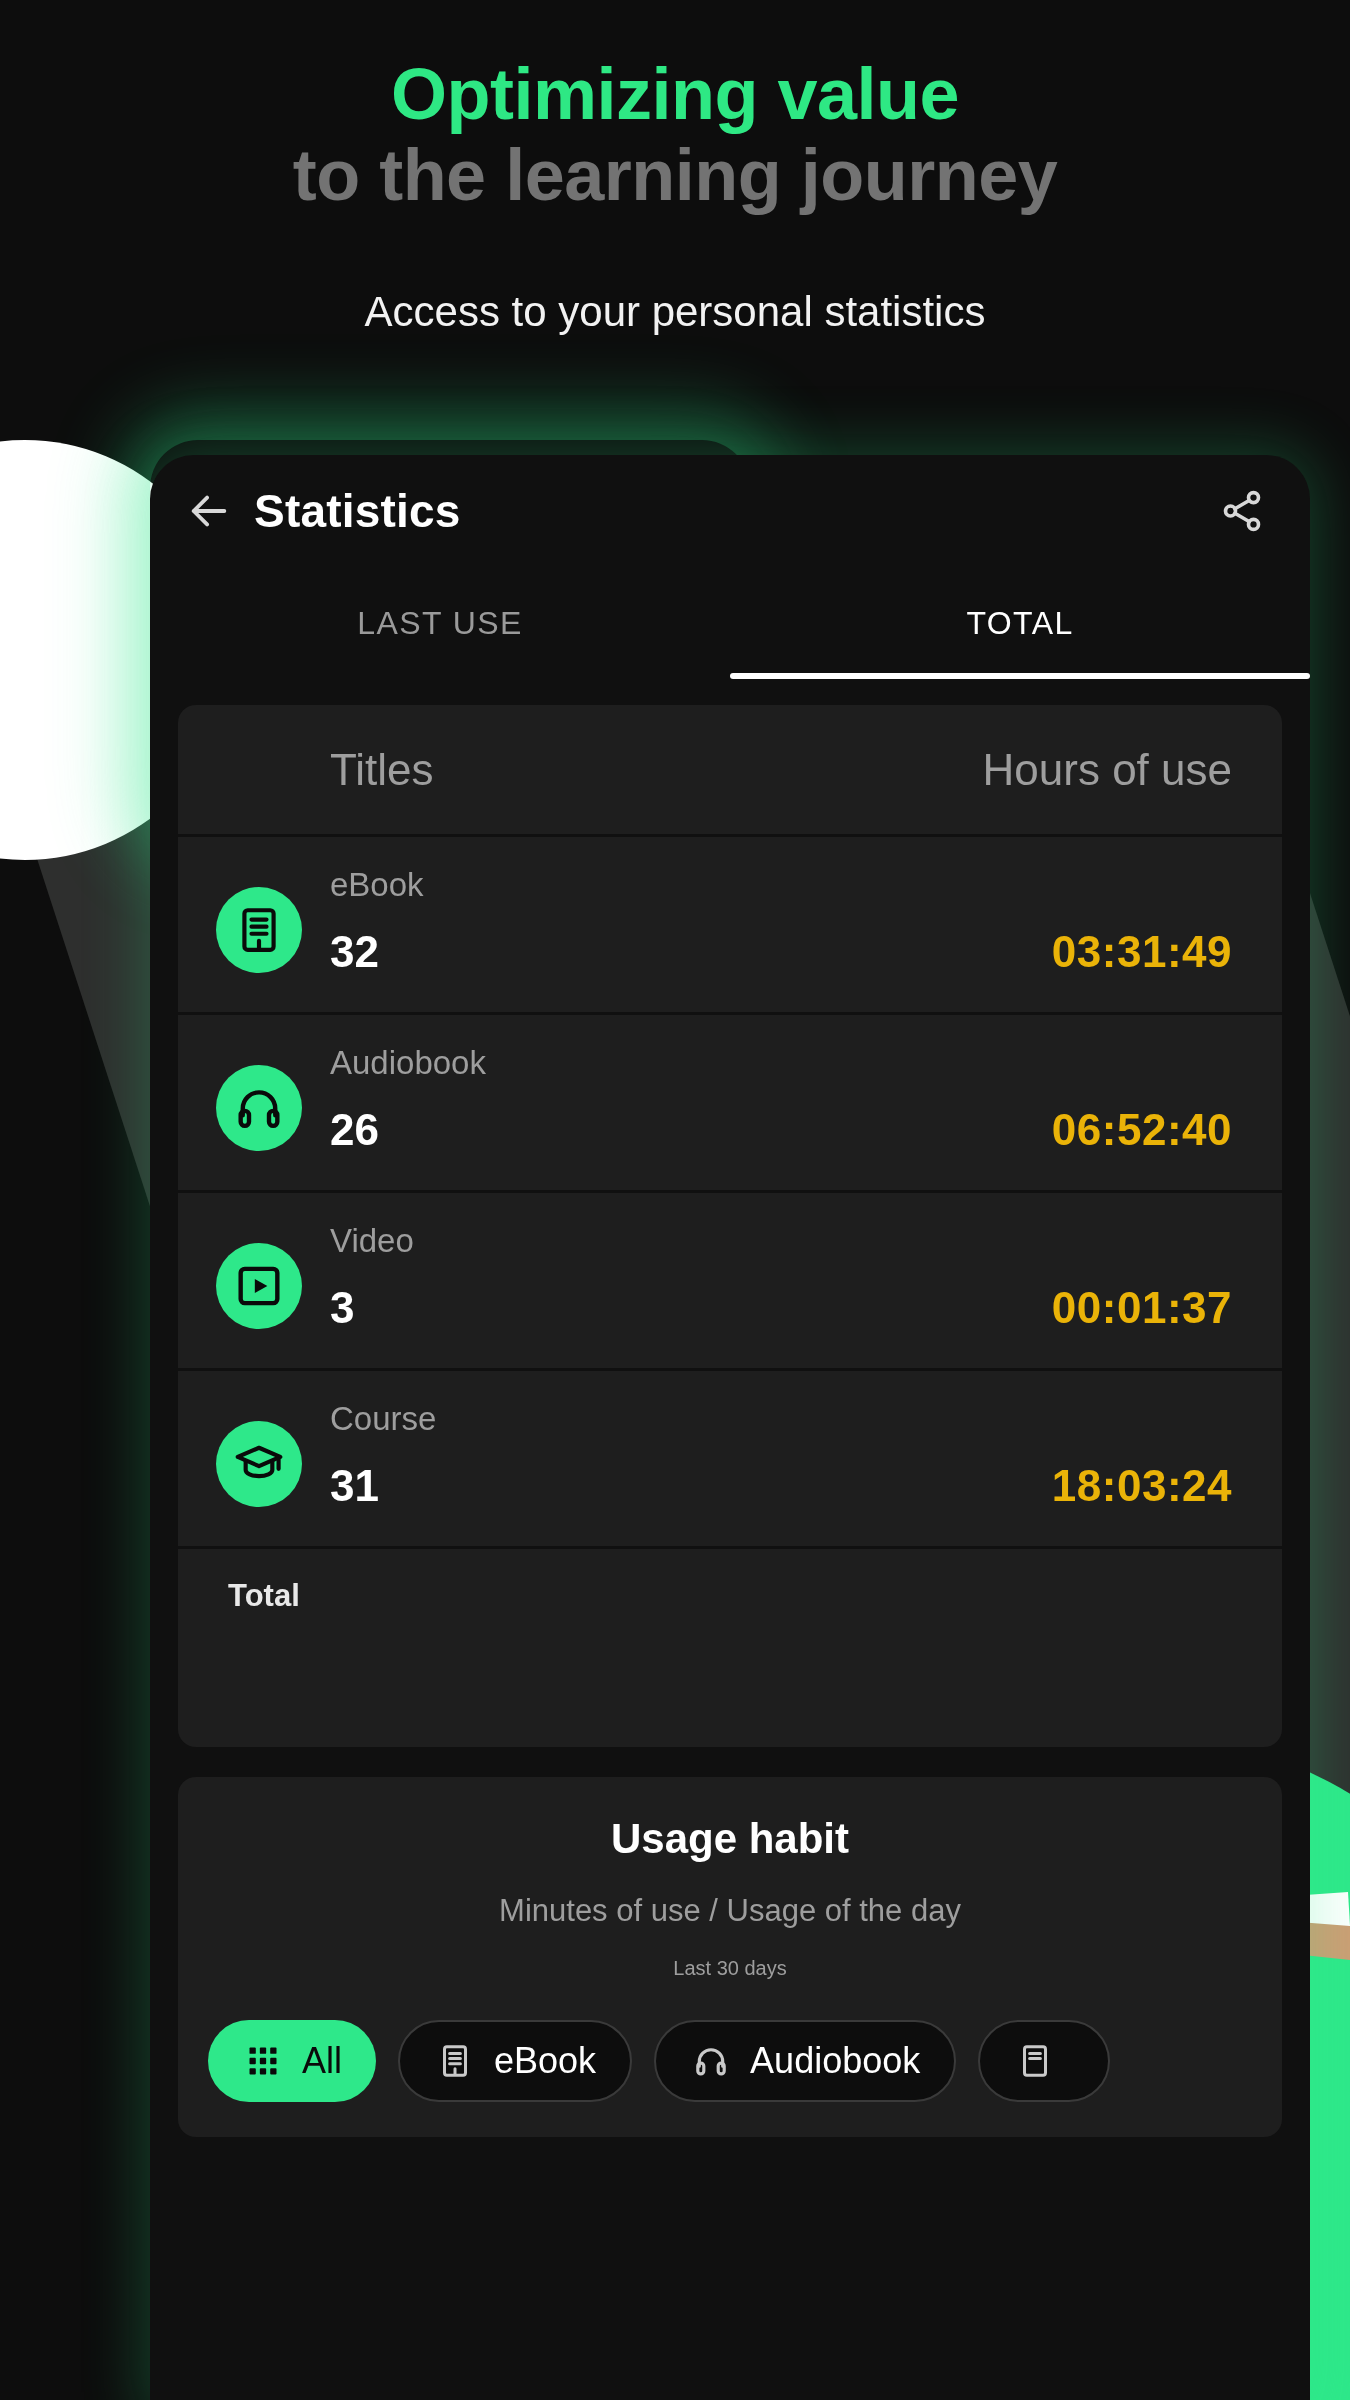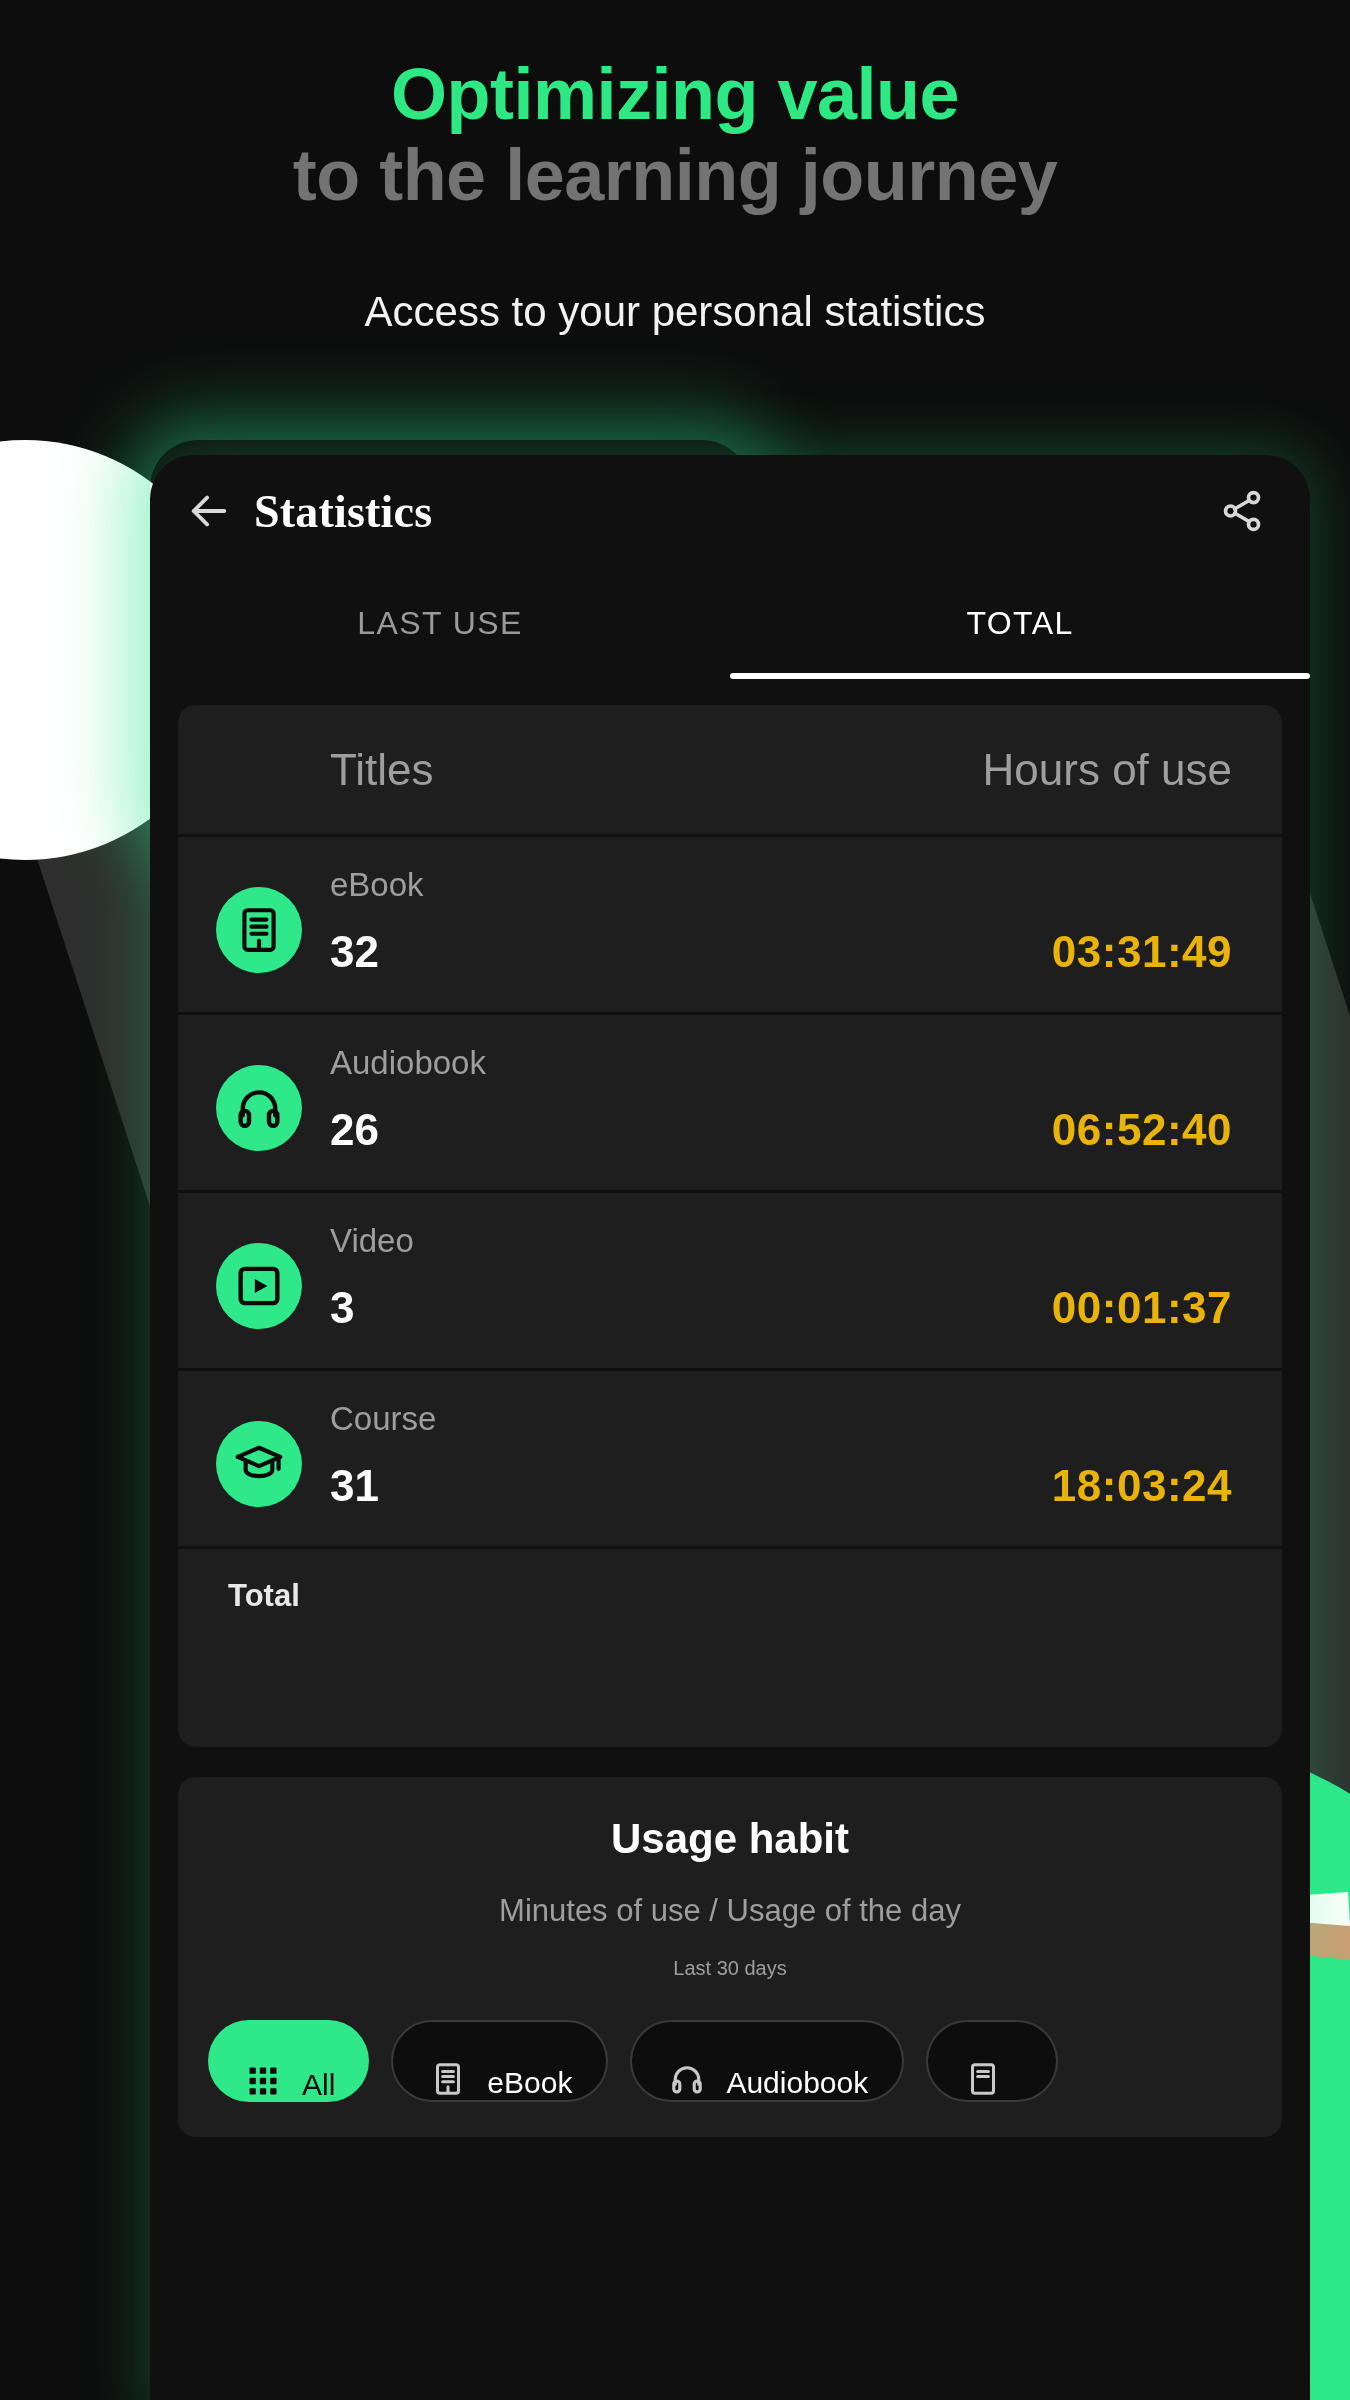--- a/index.html
+++ b/index.html
@@ -106,21 +106,21 @@
     height:112px; padding:0 36px 0 26px;
     position:relative;
   }
   .appbar-back {
     width:66px; height:66px;
     display:flex; align-items:center; justify-content:center;
     flex:0 0 auto;
   }
   .appbar-title {
     color:#ffffff; font-size:46px; font-weight:bold;
-    margin-left:12px; letter-spacing:0.2px;font-family:Liberation Serif, serif;
+    margin-left:12px; letter-spacing:0.2px;
   }
   .appbar-share {
     margin-left:auto;
     width:64px; height:64px;
     display:flex; align-items:center; justify-content:center;
   }
 
   
   .tabs { display:flex; height:112px; }
   .tab {
@@ -201,25 +201,25 @@
   .habit-range {
     text-align:center; color:#9e9e9e;
     font-size:20px; margin-top:28px;
   }
   .chips {
     display:flex; align-items:center; gap:22px;
     padding:40px 0 0 30px;
     overflow:hidden;
   }
   .chip {
-    display:flex; align-items:flex-end; gap:18px;
+    display:flex; align-items:center; gap:18px;
     height:82px; padding:0 34px;
     border-radius:41px;
     flex:0 0 auto;
-    font-size:30px;
+    font-size:36px;
   }
   .chip.active {
     background:#2ee88a; color:#0a0a0a;
     border:none;
   }
   .chip.idle {
     background:#0d0d0d; color:#ffffff;
     border:2px solid #3a3a3a;
   }
   .chip-icon { width:42px; height:42px; display:flex; align-items:center; justify-content:center; }

